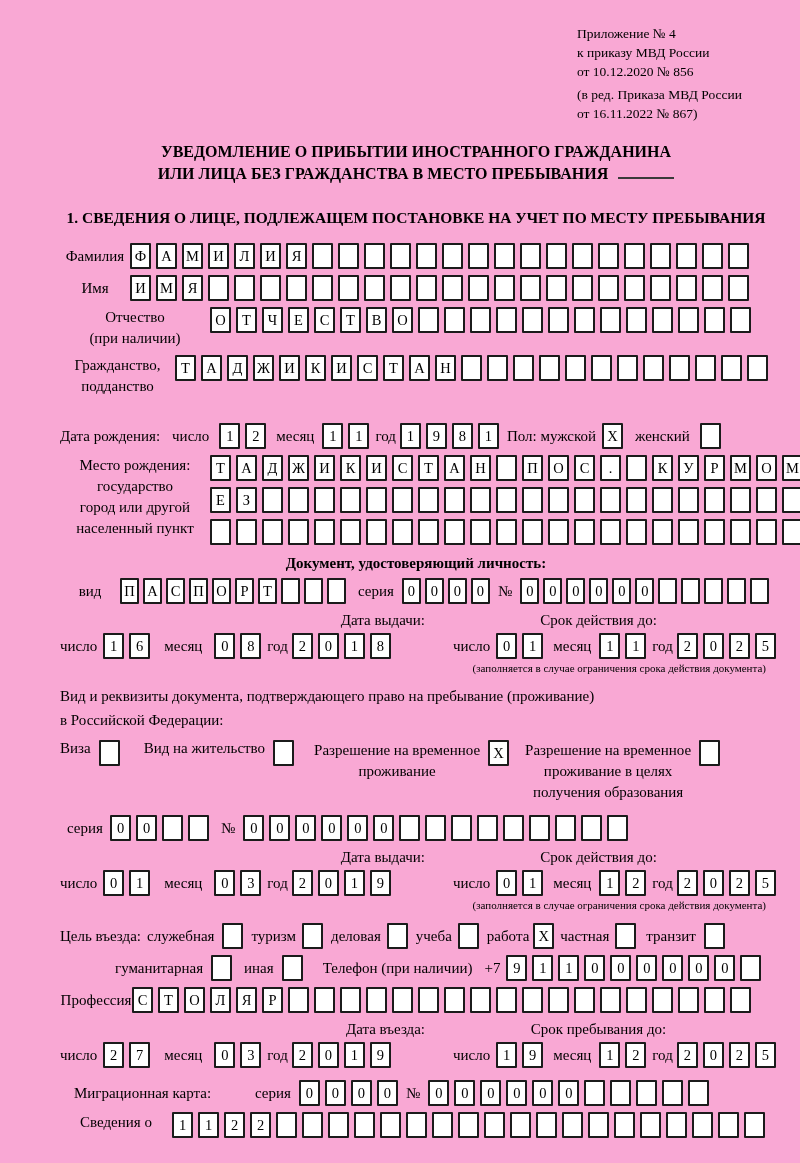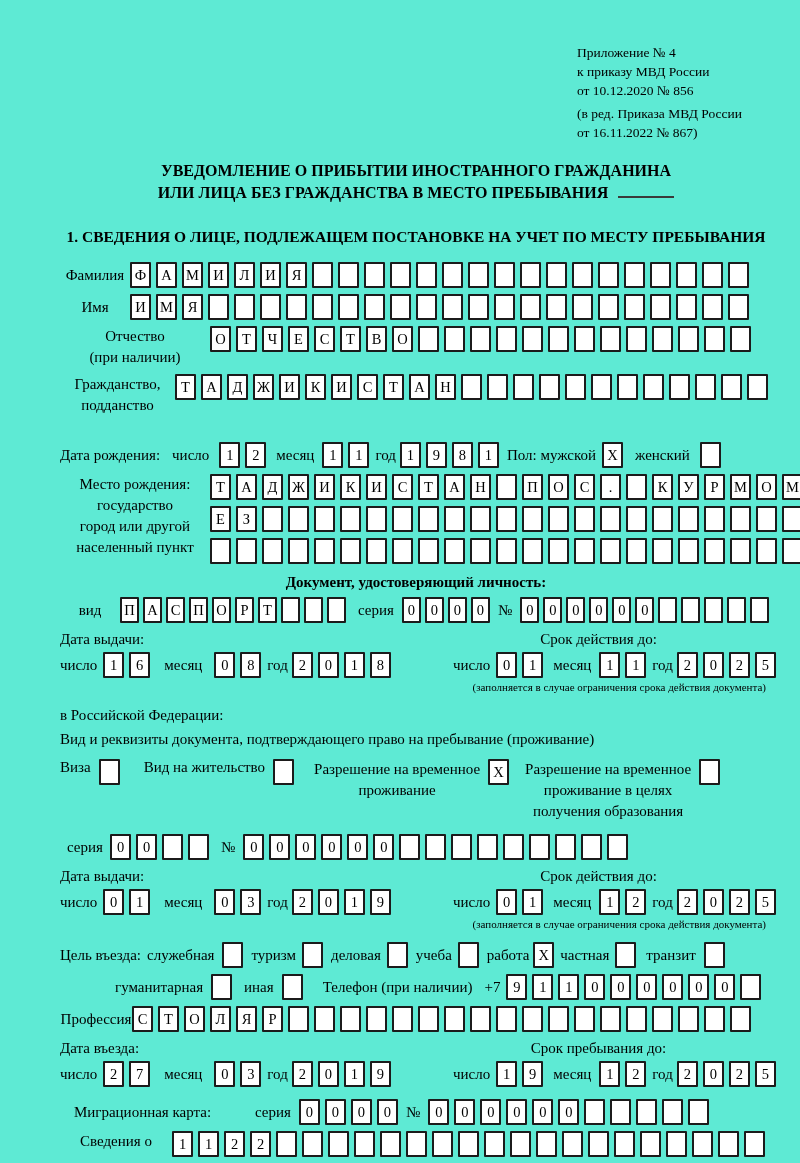--- a/index.html
+++ b/index.html
@@ -1,20 +1,20 @@
 <!DOCTYPE html>
 <html lang="ru"><head>
 <meta charset="utf-8">
 <style>
   html,body{margin:0;padding:0;background:#fff;}
   .page{
     width:800px;height:1163px;box-sizing:border-box;
-    padding:43px 28px 10px 60px;
+    padding:24px 28px 10px 60px;
     font-family:"Liberation Serif","DejaVu Serif",serif;
-    color:#000;font-size:15px;position:relative;overflow:hidden;background:#5eead4;
+    color:#000;font-size:15px;position:relative;overflow:hidden;background:#f9a8d4;
   }
   .appendix{margin-left:auto;width:195px;font-size:13.5px;line-height:19px;}
   .appendix .amend{margin-top:4px;}
   .forma{margin-top:12px;text-align:right;padding-right:12px;font-weight:bold;font-size:15px;}
   .title{margin-top:18px;text-align:center;font-weight:bold;font-size:16px;line-height:22px;}
   .blank-line{display:inline-block;width:56px;height:12px;border-bottom:2.5px solid #3a3a3a;margin-left:10px;}
   .sec1{margin-top:24px;text-align:center;font-weight:bold;font-size:15.5px;}
   .frow{display:flex;align-items:center;margin-top:6px;text-align:center;}
   .frow.top{align-items:flex-start;}
   .flabel{flex:0 0 auto;line-height:21px;}
@@ -28,21 +28,21 @@
   }
   .cells.sm{gap:4px;}
   .cells.sm .cell{width:19px;}
   .stack > .cells{margin-top:6px;}
   .stack > .cells:first-child{margin-top:0;}
   .ml4{margin-left:4px;} .ml6{margin-left:6px;} .ml8{margin-left:8px;} .ml10{margin-left:10px;}
   .ml12{margin-left:12px;} .ml14{margin-left:14px;} .ml16{margin-left:16px;} .ml20{margin-left:20px;}
   .ml24{margin-left:24px;} .ml28{margin-left:28px;} .ml30{margin-left:30px;} .ml55{margin-left:55px;}
   .dochdr{margin-top:10px;text-align:center;font-weight:bold;font-size:15px;}
   .dualhead{display:flex;margin-top:8px;font-size:15px;}
-  .dh-left{flex:0 0 365px;text-align:left;}
+  .dh-left{flex:0 0 365px;text-align:right;}
   .dh-right{flex:1;text-align:center;}
   .daterow{display:flex;margin-top:4px;align-items:center;}
   .dgroup{display:flex;align-items:center;}
   .dgroup.fixed{flex:0 0 365px;}
   .note{margin-top:3px;text-align:right;font-size:11px;padding-right:6px;}
   .plain{margin-top:10px;line-height:24px;}
   .cbrow{display:flex;align-items:flex-start;margin-top:8px;}
   .cb{display:flex;align-items:flex-start;gap:8px;}
   .cblines{text-align:center;line-height:21px;}
   .mt12{margin-top:12px;} .mt14{margin-top:26px;} .mt16{margin-top:16px;} .mt10{}
@@ -388,22 +388,22 @@
           <span class="cell">2</span>
           <span class="cell">0</span>
           <span class="cell">2</span>
           <span class="cell">5</span>
         </div>
     </div>
   </div>
   <div class="note">(заполняется в случае ограничения срока действия документа)</div>
 
   <div class="plain">
+    <div>Вид и реквизиты документа, подтверждающего право на пребывание (проживание)</div>
     <div>в Российской Федерации:</div>
-    <div>Вид и реквизиты документа, подтверждающего право на пребывание (проживание)</div>
   </div>
 
   <div class="cbrow">
     <div class="cb">
       <span>Виза</span>
       <div class="cells">
           <span class="cell"></span>
         </div>
     </div>
     <div class="cb ml24">

